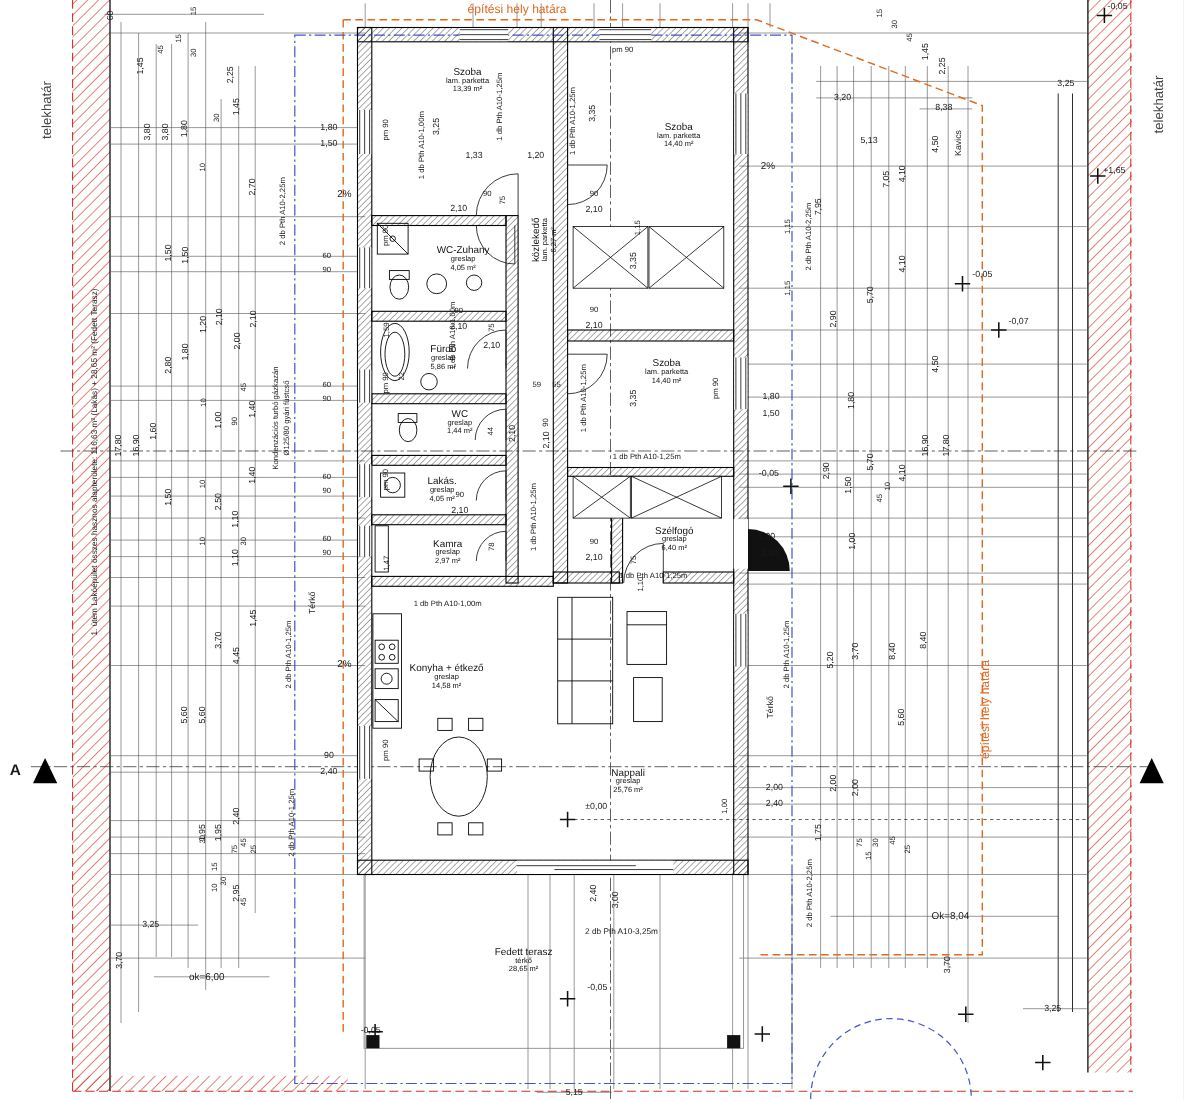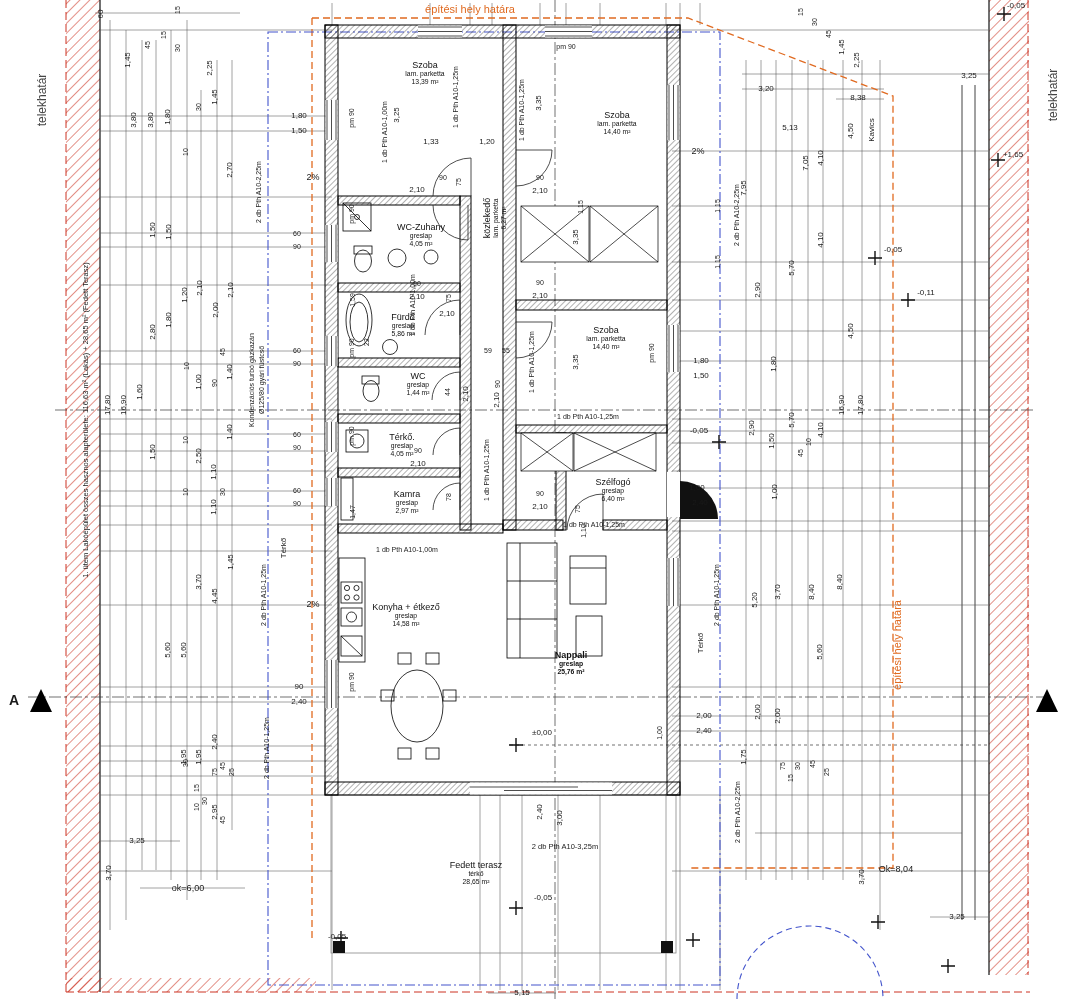--- a/index.html
+++ b/index.html
@@ -497,21 +497,21 @@
       <div class="lbl" style="left: 862px; top: 877px; font-size: 8px; transform: translate(-50%, -50%) rotate(-90deg);">3,70</div>
       <div class="lbl" style="left: 957px; top: 917px; font-size: 8px; transform: translate(-50%, -50%);">3,25</div>
       <div class="lbl" style="left: 86px; top: 420px; font-size: 7.5px; transform: translate(-50%, -50%) rotate(-90deg);">1. ütem Lakóépület összes hasznos alapterülete: 116,63 m² (Lakás) + 28,65 m² (Fedett Terasz)</div>
       <div class="lbl" style="left: 251px; top: 380px; font-size: 7px; transform: translate(-50%, -50%) rotate(-90deg);">Kondenzációs turbó gázkazán</div>
       <div class="lbl" style="left: 261px; top: 380px; font-size: 7px; transform: translate(-50%, -50%) rotate(-90deg);">Ø125/80 gyári füstcső</div>
       <div class="lbl" style="left: 872px; top: 130px; font-size: 8px; transform: translate(-50%, -50%) rotate(-90deg);">Kavics</div>
       <div class="lbl" style="left: 284px; top: 548px; font-size: 8px; transform: translate(-50%, -50%) rotate(-90deg);">Térkő</div>
       <div class="lbl" style="left: 701px; top: 643px; font-size: 8px; transform: translate(-50%, -50%) rotate(-90deg);">Térkő</div>
       <div class="lbl" style="left: 14px; top: 700px; font-size: 14px; font-weight: bold; transform: translate(-50%, -50%);">A</div>
       <div class="lbl" style="left: 188px; top: 888px; font-size: 9px; transform: translate(-50%, -50%);">ok=6,00</div>
-      <div class="lbl" style="left: 896px; top: 833px; font-size: 9px; transform: translate(-50%, -50%); margin-top: 36px;">Ok=8,04</div>
+      <div class="lbl" style="left: 864px; top: 833px; font-size: 9px; transform: translate(-50%, -50%);">Ok=8,04</div>
       <div class="lbl" style="left: 313px; top: 177px; font-size: 9px; transform: translate(-50%, -50%);">2%</div>
       <div class="lbl" style="left: 698px; top: 151px; font-size: 9px; transform: translate(-50%, -50%);">2%</div>
       <div class="lbl" style="left: 313px; top: 604px; font-size: 9px; transform: translate(-50%, -50%);">2%</div>
       <div class="lbl" style="left: 455px; top: 97px; font-size: 7px; transform: translate(-50%, -50%) rotate(-90deg);">1 db Pth A10-1,25m</div>
       <div class="lbl" style="left: 384px; top: 132px; font-size: 7px; transform: translate(-50%, -50%) rotate(-90deg);">1 db Pth A10-1,00m</div>
       <div class="lbl" style="left: 521px; top: 110px; font-size: 7px; transform: translate(-50%, -50%) rotate(-90deg);">1 db Pth A10-1,25m</div>
       <div class="lbl" style="left: 258px; top: 192px; font-size: 7px; transform: translate(-50%, -50%) rotate(-90deg);">2 db Pth A10-2,25m</div>
       <div class="lbl" style="left: 412px; top: 305px; font-size: 7px; transform: translate(-50%, -50%) rotate(-90deg);">1 db Pth A10-1,00m</div>
       <div class="lbl" style="left: 531px; top: 362px; font-size: 7px; transform: translate(-50%, -50%) rotate(-90deg);">1 db Pth A10-1,25m</div>
       <div class="lbl" style="left: 588px; top: 416px; font-size: 7px; transform: translate(-50%, -50%);">1 db Pth A10-1,25m</div>
@@ -527,21 +527,21 @@
       <div class="lbl" style="left: 566px; top: 46px; font-size: 7px; transform: translate(-50%, -50%);">pm 90</div>
       <div class="lbl" style="left: 351px; top: 118px; font-size: 7px; transform: translate(-50%, -50%) rotate(-90deg);">pm 90</div>
       <div class="lbl" style="left: 351px; top: 214px; font-size: 7px; transform: translate(-50%, -50%) rotate(-90deg);">pm 90</div>
       <div class="lbl" style="left: 351px; top: 348px; font-size: 7px; transform: translate(-50%, -50%) rotate(-90deg);">pm 90</div>
       <div class="lbl" style="left: 351px; top: 436px; font-size: 7px; transform: translate(-50%, -50%) rotate(-90deg);">pm 90</div>
       <div class="lbl" style="left: 651px; top: 353px; font-size: 7px; transform: translate(-50%, -50%) rotate(-90deg);">pm 90</div>
       <div class="lbl" style="left: 351px; top: 682px; font-size: 7px; transform: translate(-50%, -50%) rotate(-90deg);">pm 90</div>
       <div class="lbl" style="left: 1016px; top: 6px; font-size: 8px; transform: translate(-50%, -50%);">-0,05</div>
       <div class="lbl" style="left: 1013px; top: 155px; font-size: 8px; transform: translate(-50%, -50%);">+1,65</div>
       <div class="lbl" style="left: 893px; top: 250px; font-size: 8px; transform: translate(-50%, -50%);">-0,05</div>
-      <div class="lbl" style="left: 926px; top: 293px; font-size: 8px; transform: translate(-50%, -50%);">-0,11</div>
+      <div class="lbl" style="left: 926px; top: 293px; font-size: 8px; transform: translate(-50%, -50%);">-0,07</div>
       <div class="lbl" style="left: 699px; top: 431px; font-size: 8px; transform: translate(-50%, -50%);">-0,05</div>
       <div class="lbl" style="left: 542px; top: 733px; font-size: 8px; transform: translate(-50%, -50%);">±0,00</div>
       <div class="lbl" style="left: 543px; top: 898px; font-size: 8px; transform: translate(-50%, -50%);">-0,05</div>
       <div class="lbl" style="left: 337px; top: 937px; font-size: 8px; transform: translate(-50%, -50%);">-0,05</div>
       <div class="room" style="left: 425px; top: 73px; transform: translate(-50%, -50%);">
         <span class="rn">Szoba</span>
         <span class="rs">lam. parketta</span>
         <span class="rs">13,39 m²</span>
       </div>
       <div class="room" style="left: 617px; top: 123px; transform: translate(-50%, -50%);">
@@ -568,40 +568,40 @@
         <span class="rn">Szoba</span>
         <span class="rs">lam. parketta</span>
         <span class="rs">14,40 m²</span>
       </div>
       <div class="room" style="left: 418px; top: 384px; transform: translate(-50%, -50%);">
         <span class="rn">WC</span>
         <span class="rs">greslap</span>
         <span class="rs">1,44 m²</span>
       </div>
       <div class="room" style="left: 402px; top: 445px; transform: translate(-50%, -50%);">
-        <span class="rn">Térkő.</span>
+        <span class="rn">Lakás.</span>
         <span class="rs">greslap</span>
         <span class="rs">4,05 m²</span>
       </div>
       <div class="room" style="left: 407px; top: 502px; transform: translate(-50%, -50%);">
         <span class="rn">Kamra</span>
         <span class="rs">greslap</span>
         <span class="rs">2,97 m²</span>
       </div>
       <div class="room" style="left: 613px; top: 490px; transform: translate(-50%, -50%);">
         <span class="rn">Szélfogó</span>
         <span class="rs">greslap</span>
         <span class="rs">6,40 m²</span>
       </div>
       <div class="room" style="left: 406px; top: 615px; transform: translate(-50%, -50%);">
         <span class="rn">Konyha + étkező</span>
         <span class="rs">greslap</span>
         <span class="rs">14,58 m²</span>
       </div>
-      <div class="room" style="left: 571px; top: 663px; transform: translate(-50%, -50%); font-weight: bold;">
+      <div class="room" style="left: 571px; top: 710px; transform: translate(-50%, -50%);">
         <span class="rn">Nappali</span>
         <span class="rs">greslap</span>
         <span class="rs">25,76 m²</span>
       </div>
       <div class="room" style="left: 476px; top: 873px; transform: translate(-50%, -50%);">
         <span class="rn">Fedett terasz</span>
         <span class="rs">térkő</span>
         <span class="rs">28,65 m²</span>
       </div>
     </div>

